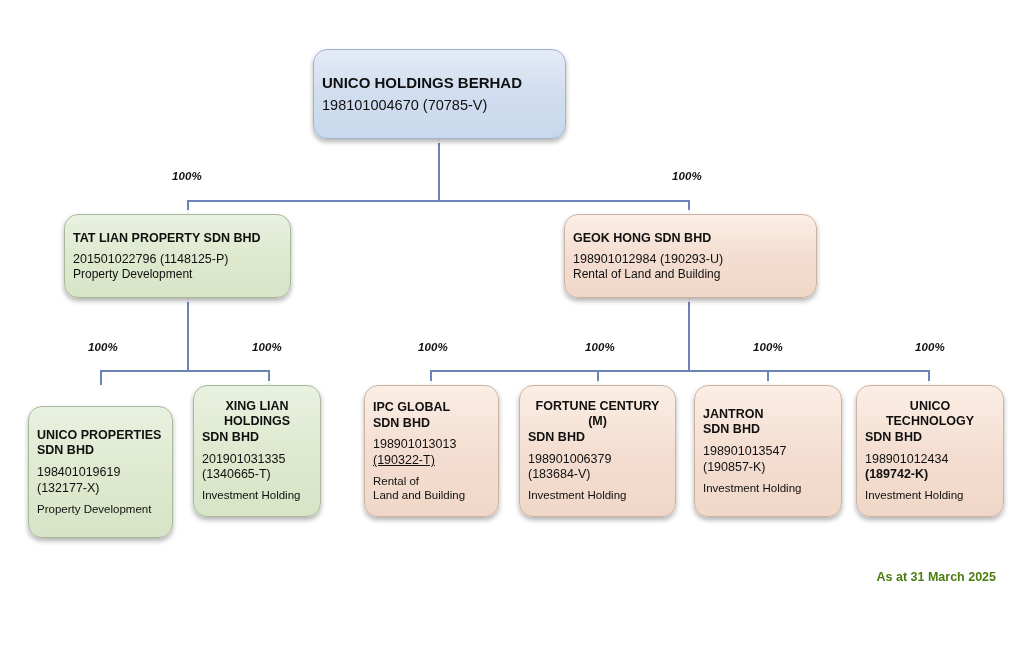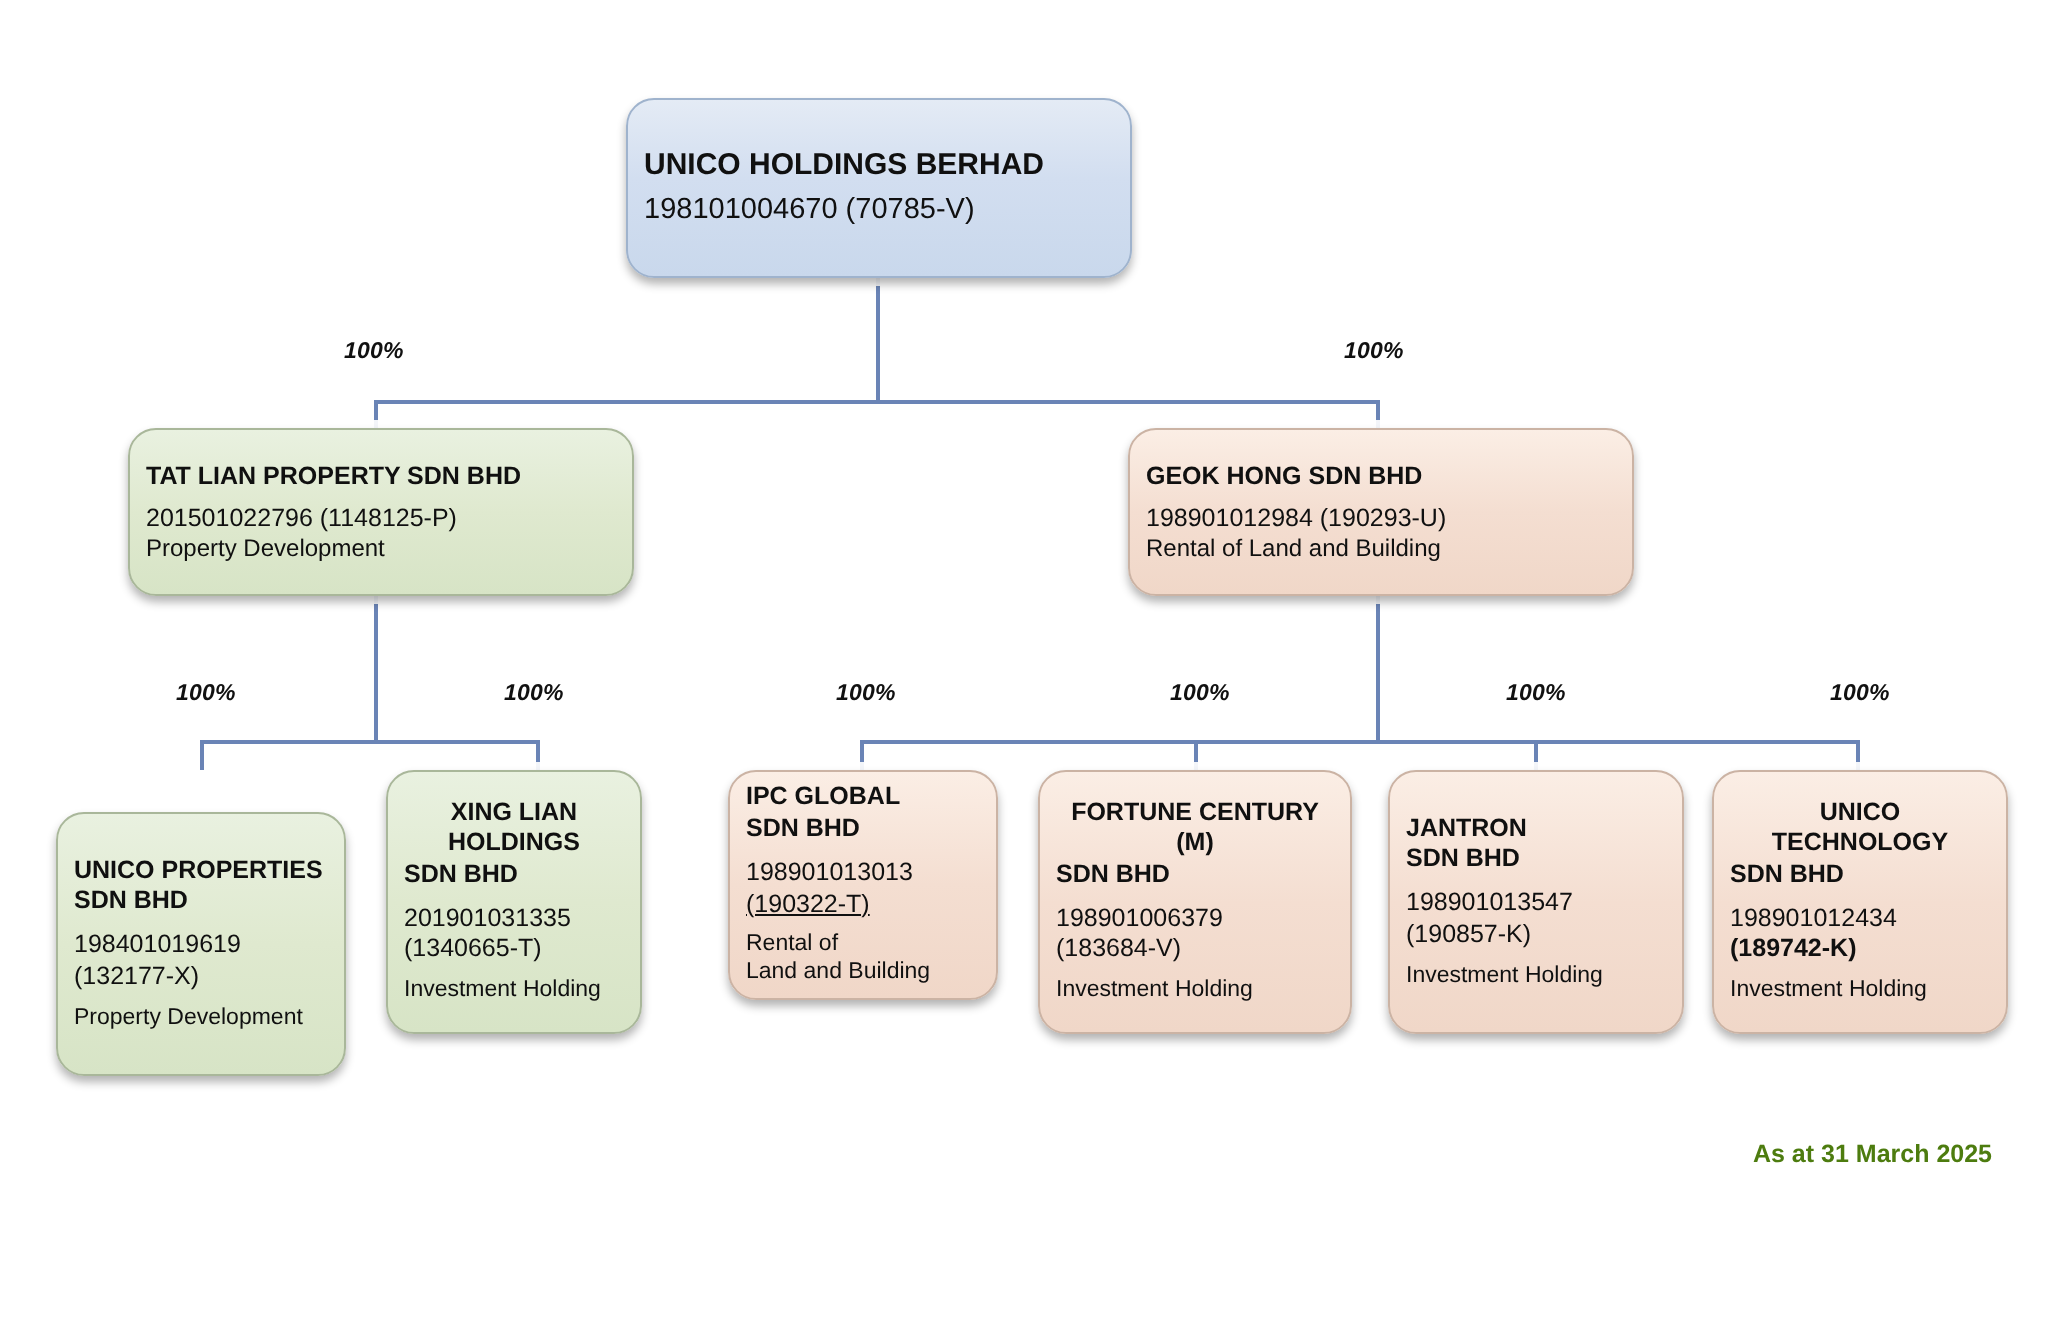--- a/index.html
+++ b/index.html
@@ -124,21 +124,21 @@
   <div class="pct" style="left:418px;top:341px;">100%</div>
   <div class="pct" style="left:585px;top:341px;">100%</div>
   <div class="pct" style="left:753px;top:341px;">100%</div>
   <div class="pct" style="left:915px;top:341px;">100%</div>
 
   <div class="node t1" style="left:313px;top:49px;width:253px;height:90px;">
     <div class="nm">UNICO HOLDINGS BERHAD</div>
     <div class="reg">198101004670 (70785-V)</div>
   </div>
 
-  <div class="node t2 green" style="left:64px;top:214px;width:253px;height:84px;">
+  <div class="node t2 green" style="left:64px;top:214px;width:227px;height:84px;">
     <div class="nm">TAT LIAN PROPERTY SDN BHD</div>
     <div class="reg">201501022796 (1148125-P)</div>
     <div class="act">Property Development</div>
   </div>
 
   <div class="node t2 peach" style="left:564px;top:214px;width:253px;height:84px;">
     <div class="nm">GEOK HONG SDN BHD</div>
     <div class="reg">198901012984 (190293-U)</div>
     <div class="act">Rental of Land and Building</div>
   </div>
@@ -152,21 +152,21 @@
   </div>
 
   <div class="node t3 green" style="left:193px;top:385px;width:128px;height:132px;">
     <div class="nm">XING LIAN HOLDINGS</div>
     <div class="nm" style="margin-top:-6px;">SDN BHD</div>
     <div class="reg">201901031335</div>
     <div class="reg" style="margin-top:-6px;">(1340665-T)</div>
     <div class="act">Investment Holding</div>
   </div>
 
-  <div class="node t3 peach" style="left:364px;top:385px;width:135px;height:115px;">
+  <div class="node t3 peach" style="left:364px;top:385px;width:135px;height:132px;">
     <div class="nm">IPC GLOBAL</div>
     <div class="nm" style="margin-top:-6px;">SDN BHD</div>
     <div class="reg">198901013013</div>
     <div class="reg" style="margin-top:-6px;text-decoration:underline;">(190322-T)</div>
     <div class="act">Rental of</div>
     <div class="act">Land and Building</div>
   </div>
 
   <div class="node t3 peach" style="left:519px;top:385px;width:157px;height:132px;">
     <div class="nm">FORTUNE CENTURY (M)</div>

